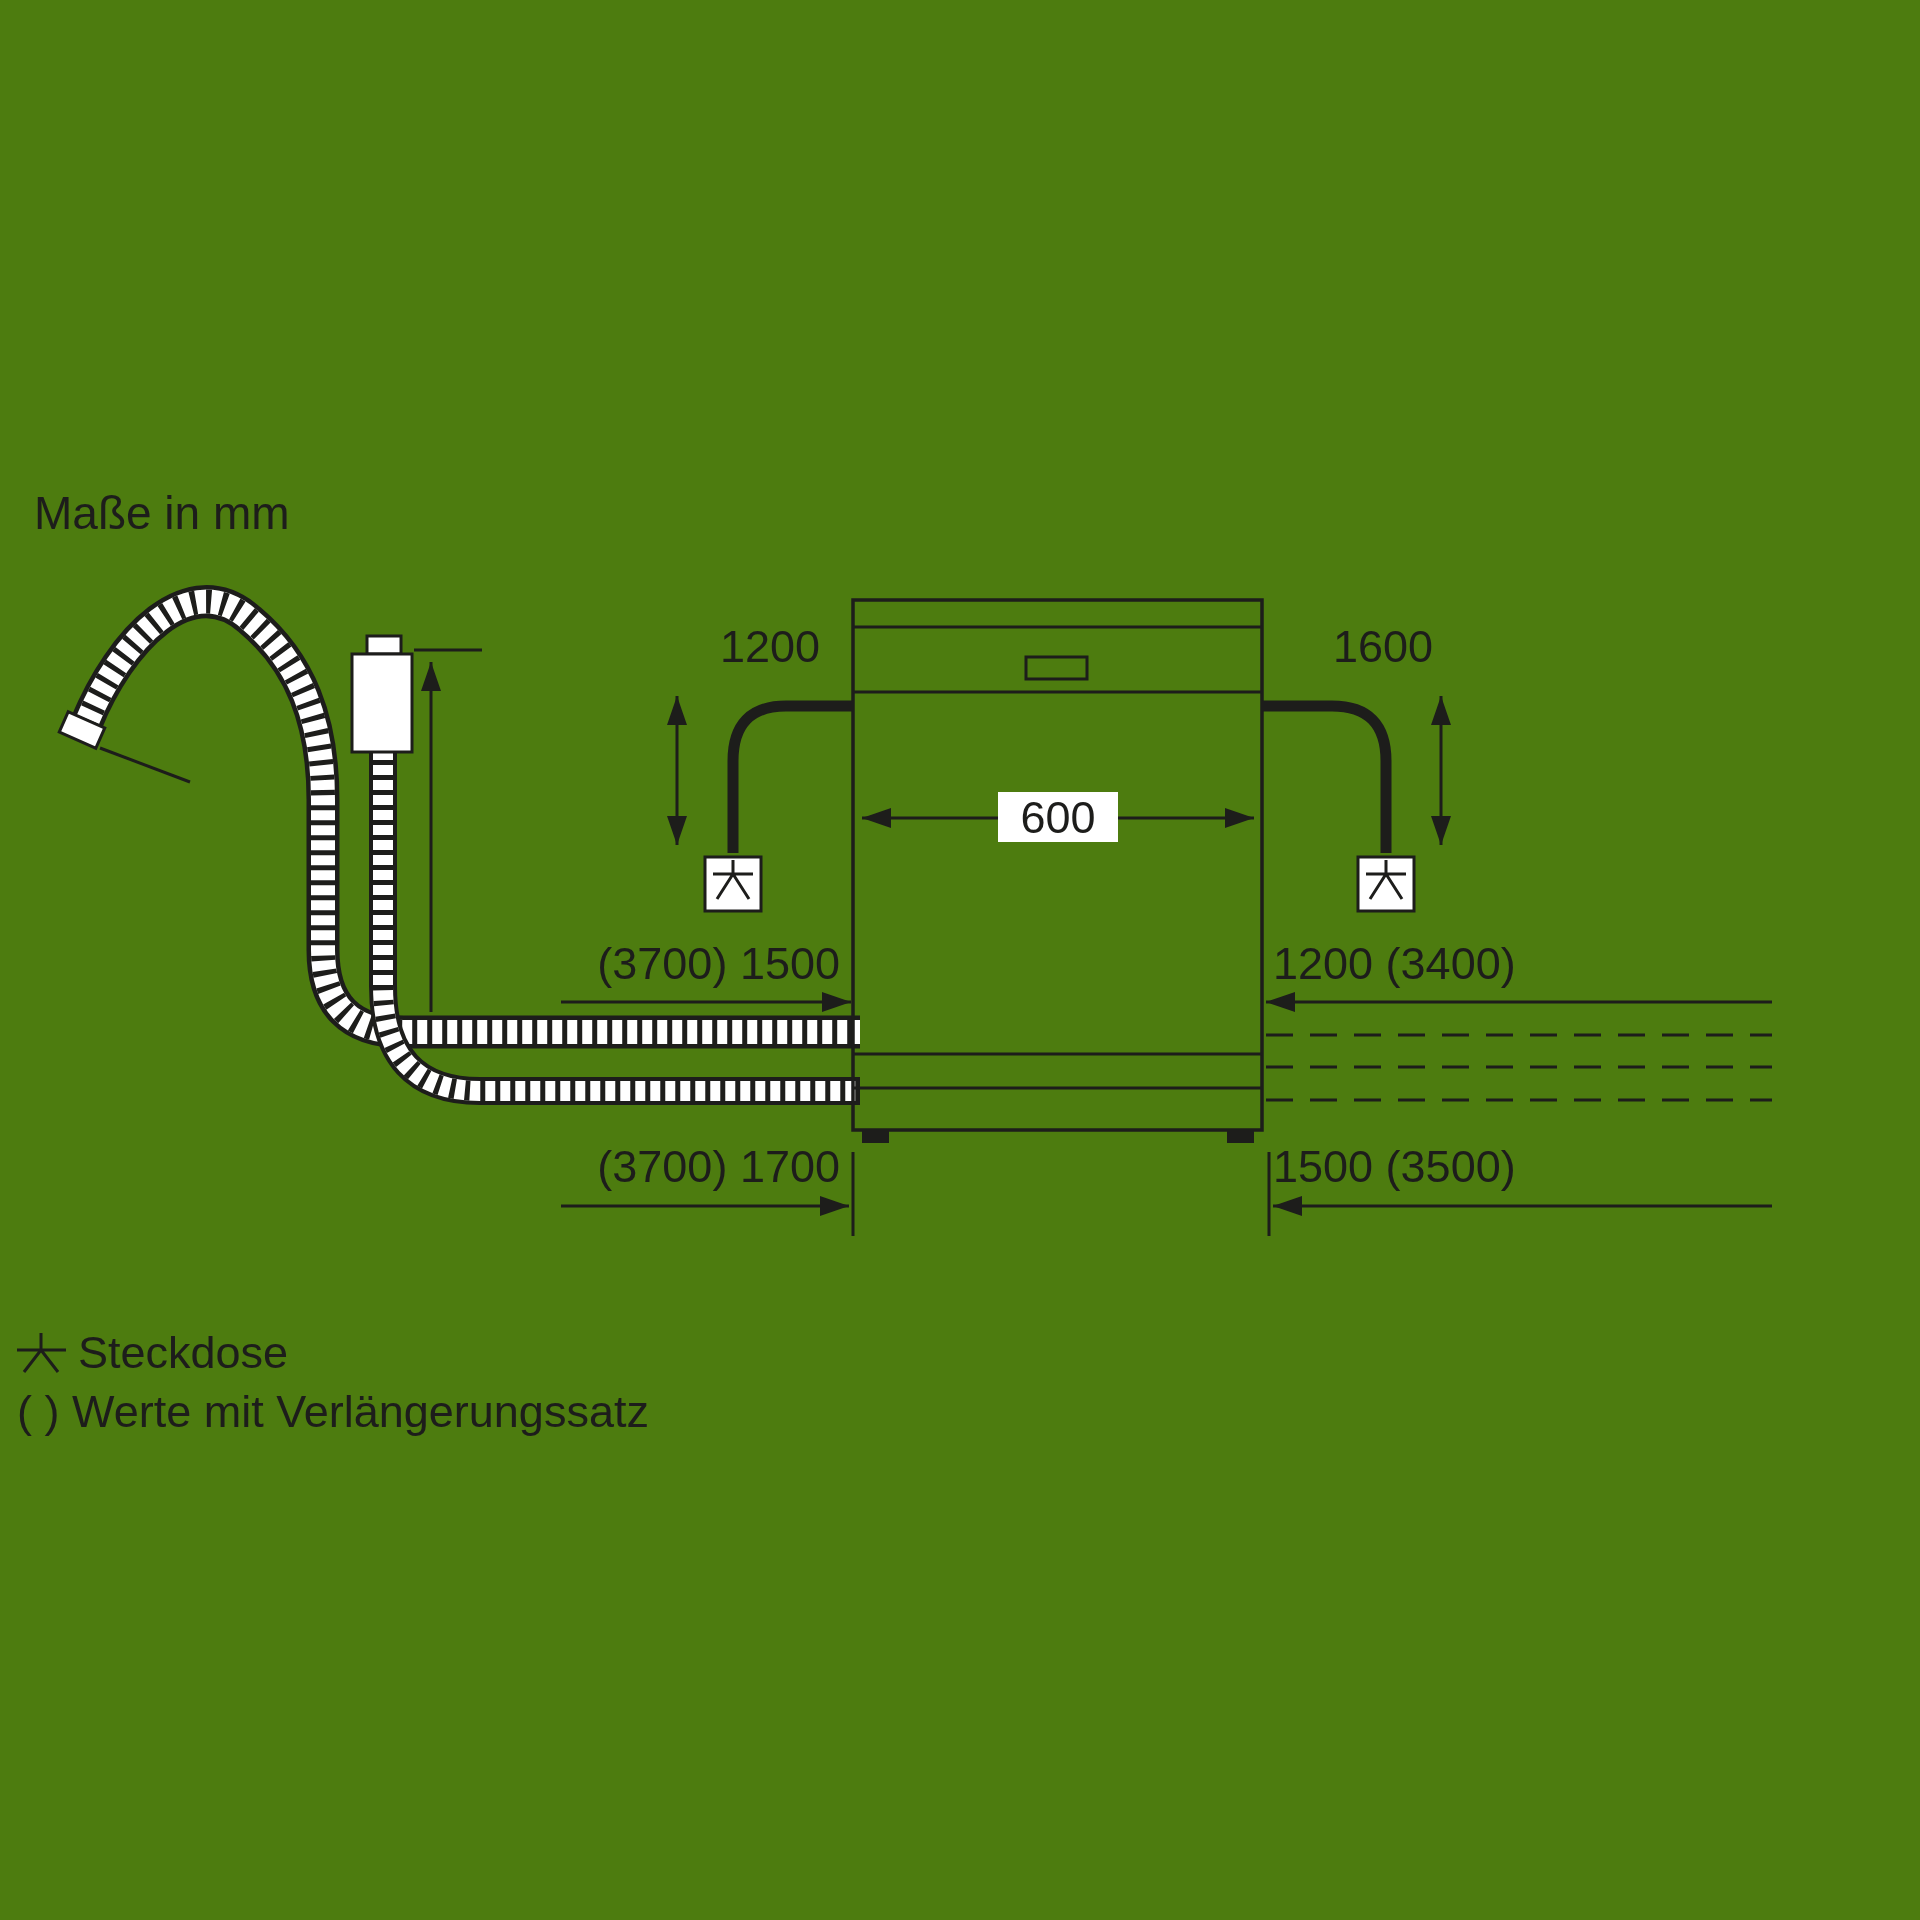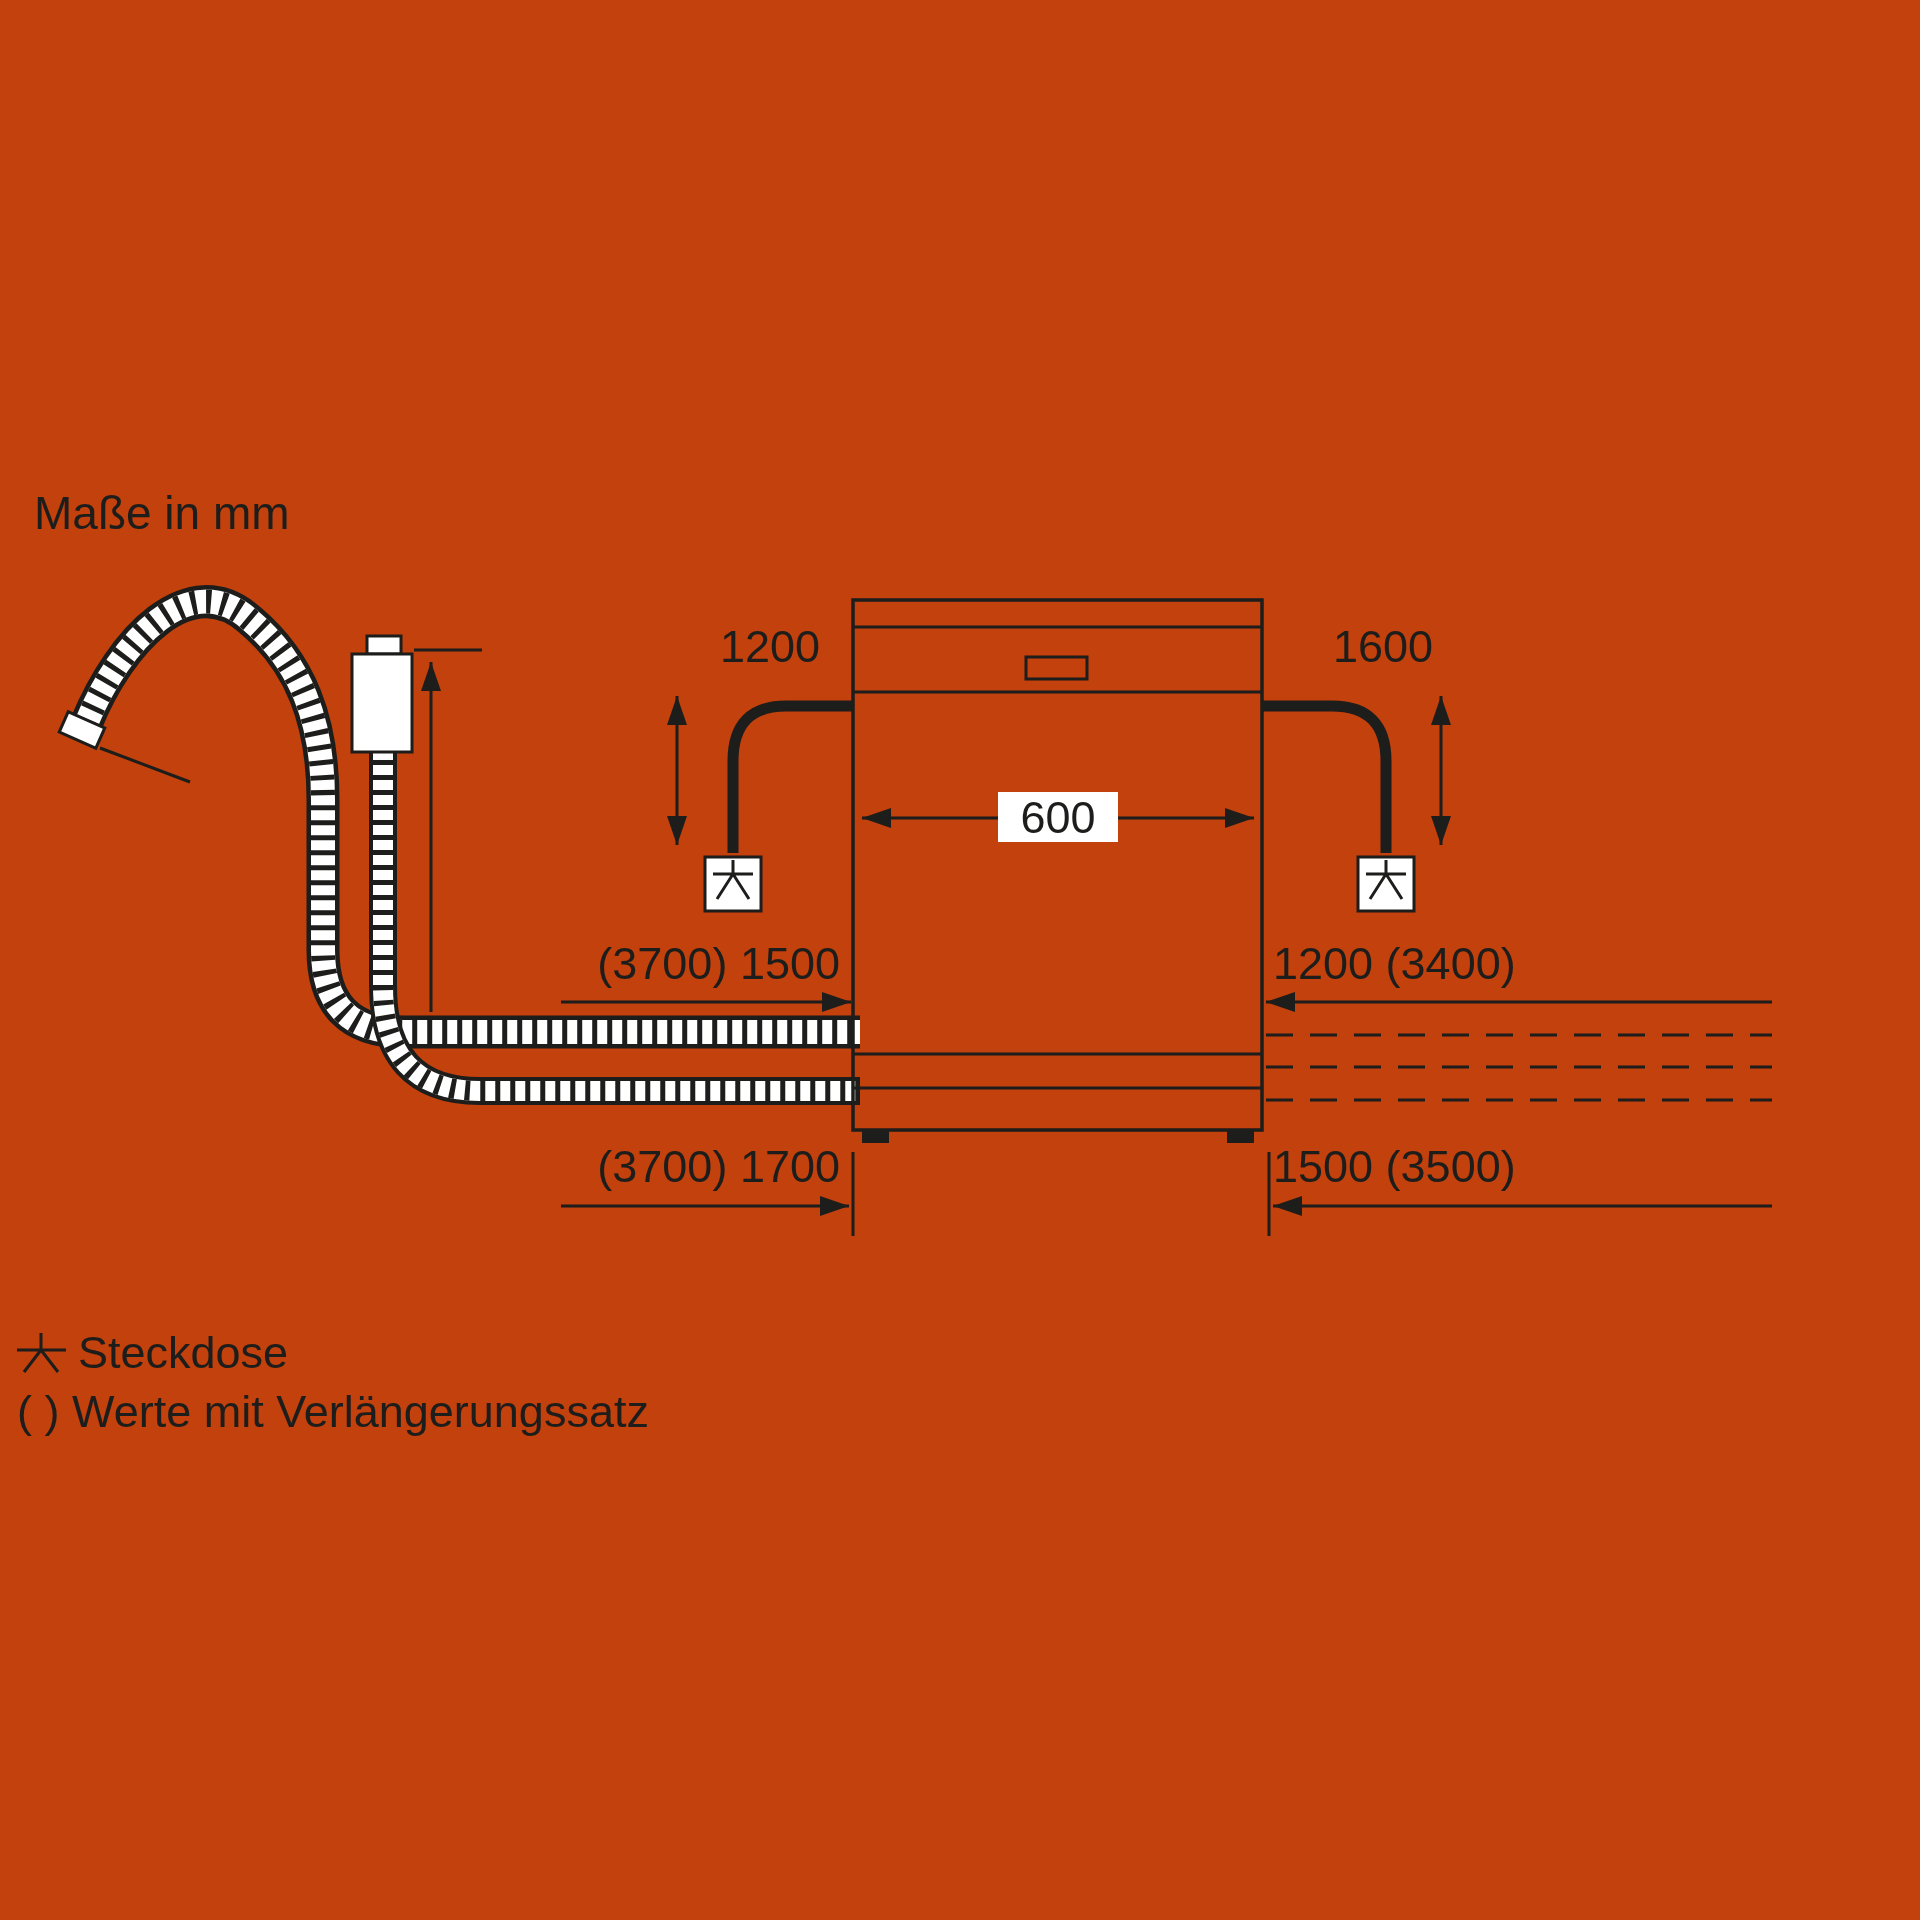--- a/index.html
+++ b/index.html
@@ -1,20 +1,20 @@
 <!DOCTYPE html>
 <html><head>
 <meta charset="utf-8">
 <style>
   html, body { margin: 0; padding: 0; background: #ffffff; }
   .page {
     position: relative;
     width: 1920px;
     height: 1920px;
-    background: #c2410c;
+    background: #4d7c0f;
     overflow: hidden;
     font-family: "Liberation Sans", sans-serif;
   }
   svg { display: block; }
   text {
     font-family: "Liberation Sans", sans-serif;
     fill: #1d1d1b;
   }
   .dim   { font-size: 45px; }
   .title { font-size: 46px; }

